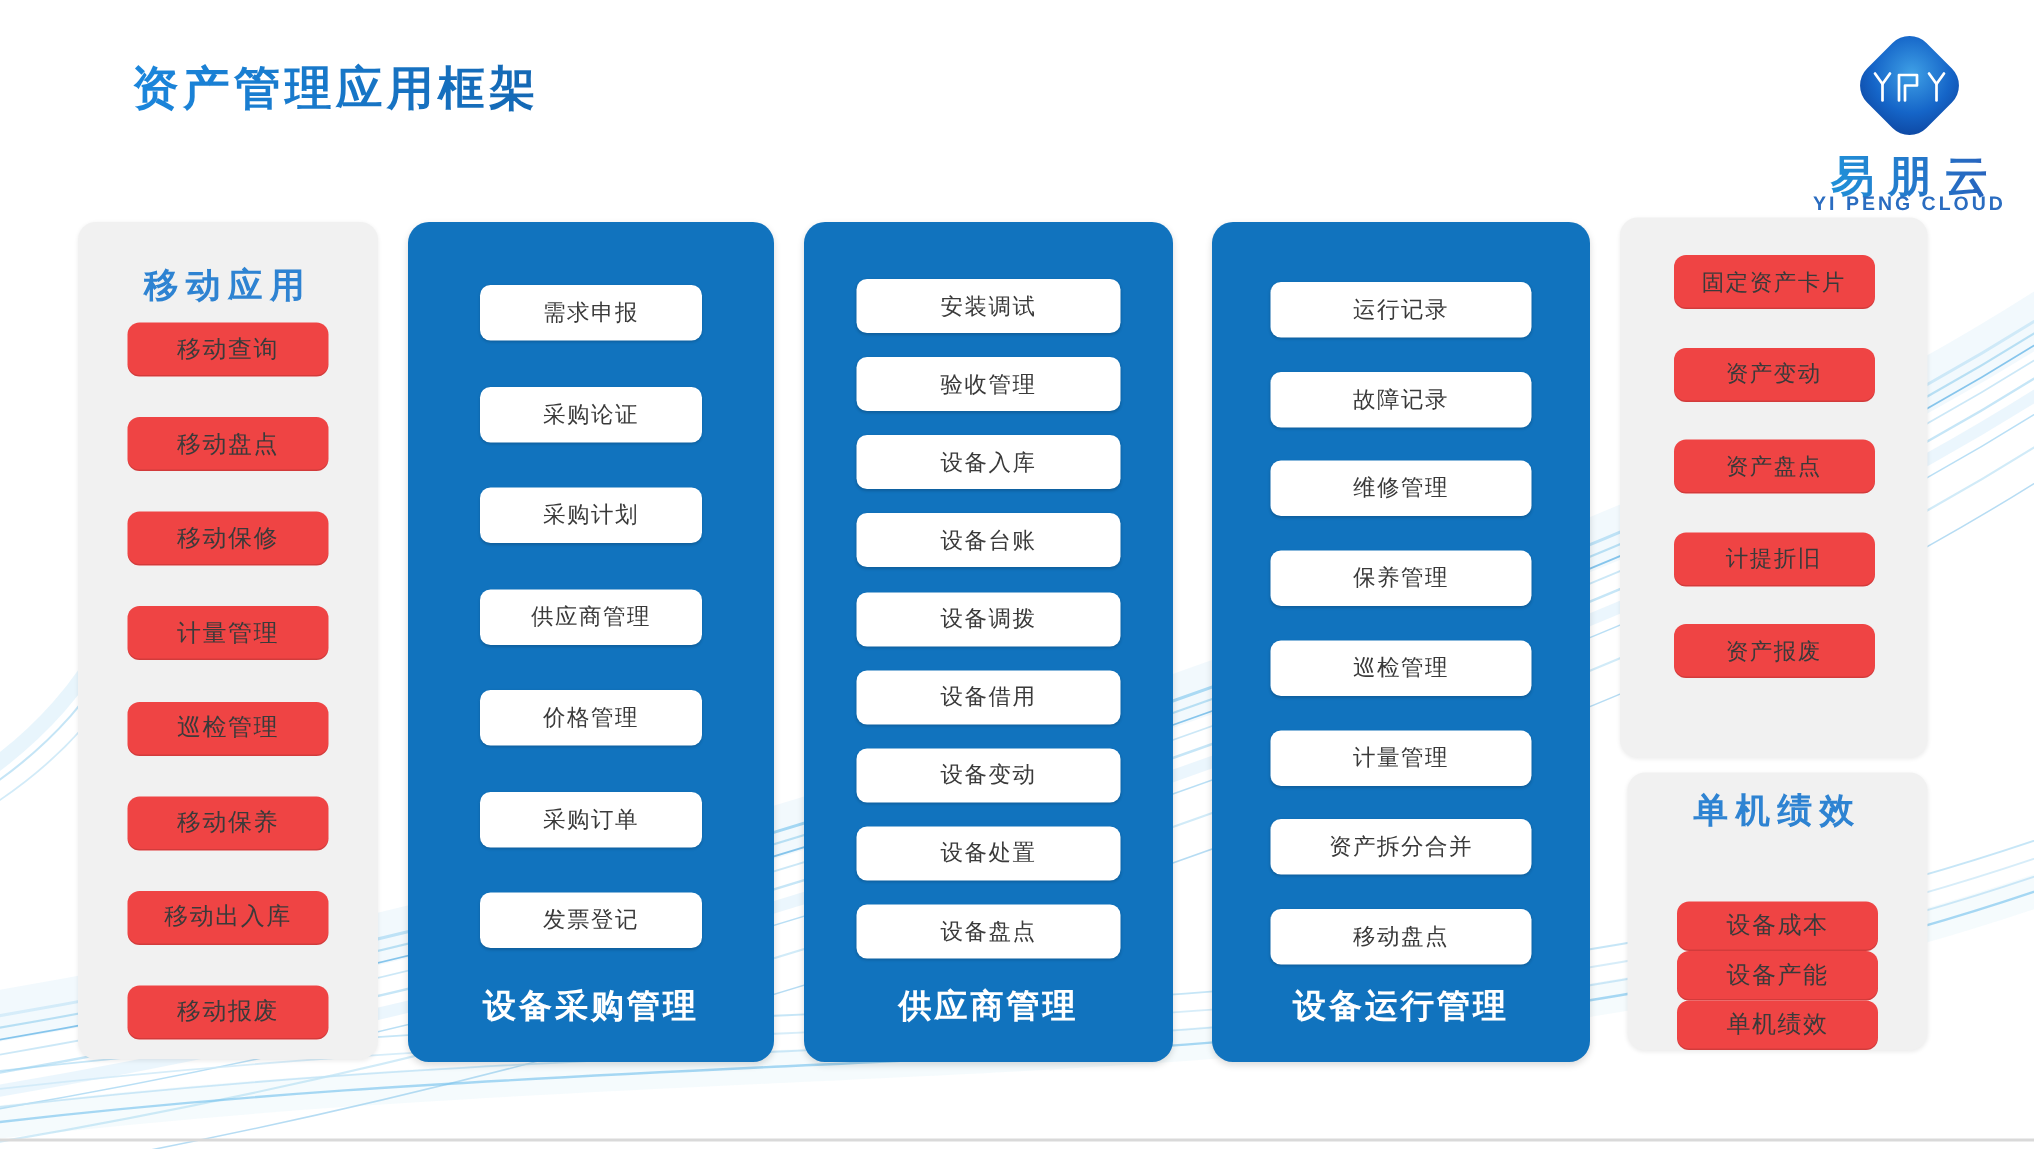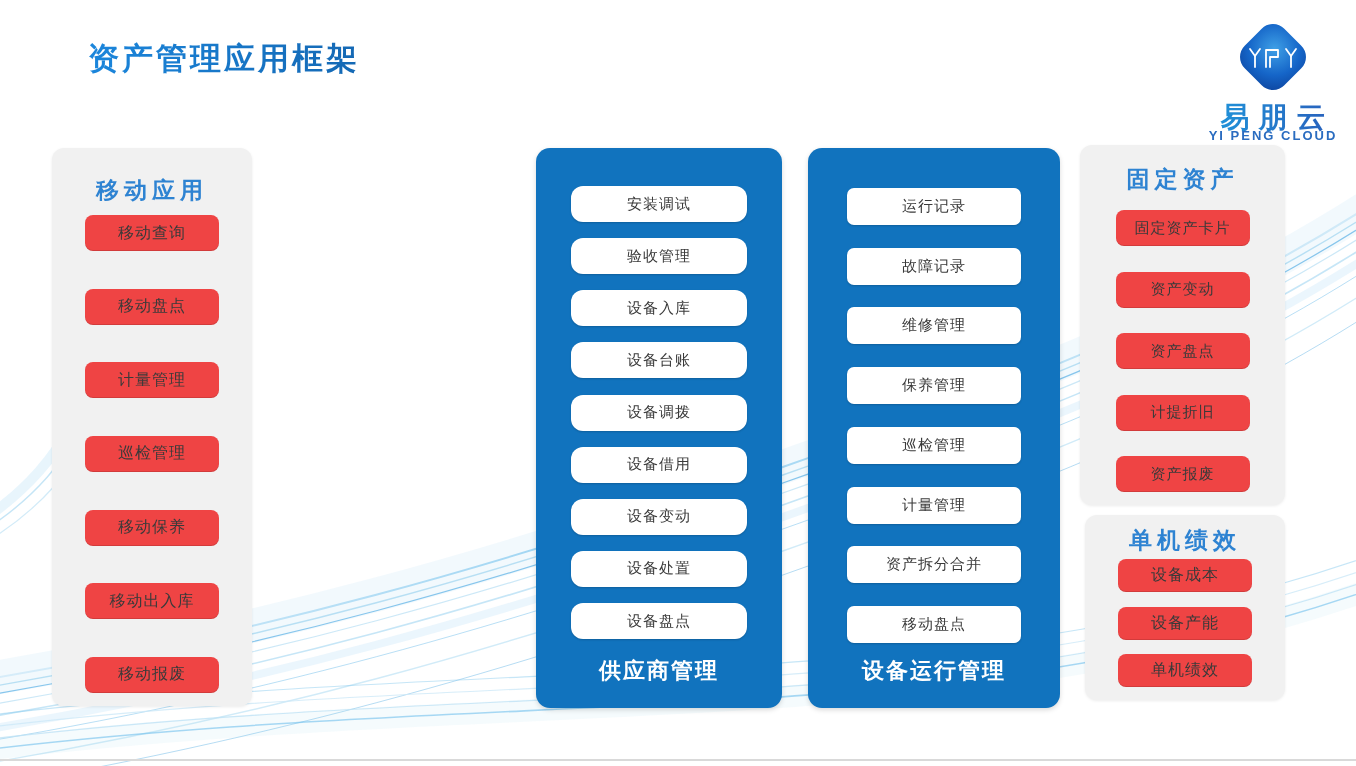--- a/index.html
+++ b/index.html
@@ -51,35 +51,35 @@
   
   #panel-mobile{left:52px;top:148px;width:200px;height:558px;padding-top:20px;}
   #panel-mobile .gray-header{height:44px;line-height:44px;}
   #panel-mobile .items{height:478px;margin-top:3px;}
 
   #panel-procurement{left:272px;top:148px;width:244px;height:560px;padding:42px 0 22px;}
   #panel-procurement .white-btn{width:148px;height:37px;}
   #panel-procurement .items{height:442px;}
 
   #panel-inventory{left:536px;top:148px;width:246px;height:560px;padding:38px 0 22px;}
-  #panel-inventory .white-btn{width:176px;height:36px;border-radius:12px;}
+  #panel-inventory .white-btn{width:176px;height:36px;}
   #panel-inventory .items{height:453px;}
 
   #panel-operation{left:808px;top:148px;width:252px;height:560px;padding:40px 0 22px;}
   #panel-operation .white-btn{width:174px;height:37px;}
   #panel-operation .items{height:455px;}
 
   #panel-fixed{left:1080px;top:145px;width:205px;height:360px;padding-top:14px;}
   #panel-fixed .gray-header{height:40px;line-height:40px;}
   #panel-fixed .items{height:282px;margin-top:11px;}
   #panel-fixed .gray-btn{font-size:15px;}
 
   #panel-performance{left:1085px;top:515px;width:200px;height:185px;padding-top:8px;}
   #panel-performance .gray-header{height:34px;line-height:34px;}
-  #panel-performance .items{height:128px;margin-top:2px;}
+  #panel-performance .items{height:128px;margin-top:15px;justify-content:flex-end;}
   #panel-performance .gray-btn{height:33px;}
 
   .bottom-line{position:absolute;left:0;top:759px;width:1356px;height:2px;background:#d9d9d9;z-index:0;}
 </style>
 </head>
 <body>
 
 <div class="stage">
 
   <svg class="waves" width="1356" height="766" viewBox="0 0 1356 766" aria-hidden="true">
@@ -134,28 +134,41 @@
     </div>
     <div class="logo-cn">易朋云</div>
     <div class="logo-en">YI PENG CLOUD</div>
   </div>
 
   <section class="panel gray" id="panel-mobile">
     <div class="gray-header">移动应用</div>
     <div class="items">
         <div class="gray-btn">移动查询</div>
         <div class="gray-btn">移动盘点</div>
+        <div class="gray-btn">移动保修</div>
         <div class="gray-btn">计量管理</div>
         <div class="gray-btn">巡检管理</div>
         <div class="gray-btn">移动保养</div>
         <div class="gray-btn">移动出入库</div>
         <div class="gray-btn">移动报废</div>
       </div>
   </section>
 
+  <section class="panel blue" id="panel-procurement">
+    <div class="items">
+        <div class="white-btn">需求申报</div>
+        <div class="white-btn">采购论证</div>
+        <div class="white-btn">采购计划</div>
+        <div class="white-btn">供应商管理</div>
+        <div class="white-btn">价格管理</div>
+        <div class="white-btn">采购订单</div>
+        <div class="white-btn">发票登记</div>
+      </div>
+    <div class="blue-footer">设备采购管理</div>
+  </section>
 
   <section class="panel blue" id="panel-inventory">
     <div class="items">
         <div class="white-btn">安装调试</div>
         <div class="white-btn">验收管理</div>
         <div class="white-btn">设备入库</div>
         <div class="white-btn">设备台账</div>
         <div class="white-btn">设备调拨</div>
         <div class="white-btn">设备借用</div>
         <div class="white-btn">设备变动</div>
@@ -173,21 +186,20 @@
         <div class="white-btn">保养管理</div>
         <div class="white-btn">巡检管理</div>
         <div class="white-btn">计量管理</div>
         <div class="white-btn">资产拆分合并</div>
         <div class="white-btn">移动盘点</div>
       </div>
     <div class="blue-footer">设备运行管理</div>
   </section>
 
   <section class="panel gray" id="panel-fixed">
-    <div class="gray-header">固定资产</div>
     <div class="items">
         <div class="gray-btn">固定资产卡片</div>
         <div class="gray-btn">资产变动</div>
         <div class="gray-btn">资产盘点</div>
         <div class="gray-btn">计提折旧</div>
         <div class="gray-btn">资产报废</div>
       </div>
   </section>
 
   <section class="panel gray" id="panel-performance">

